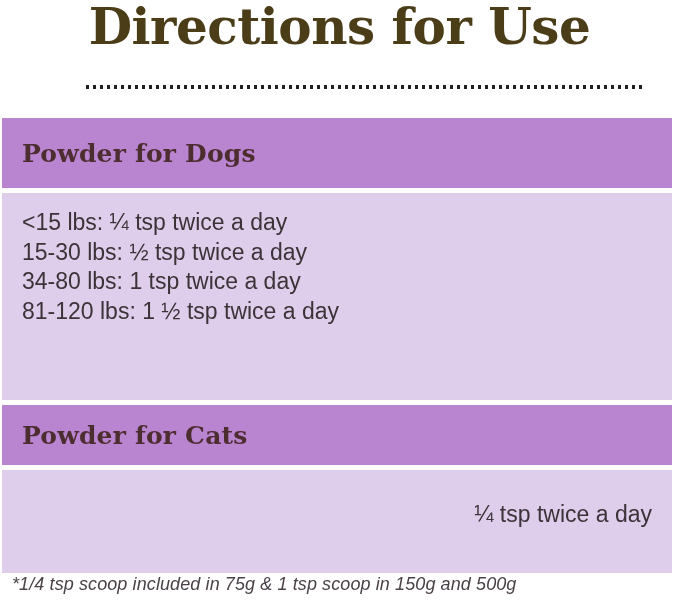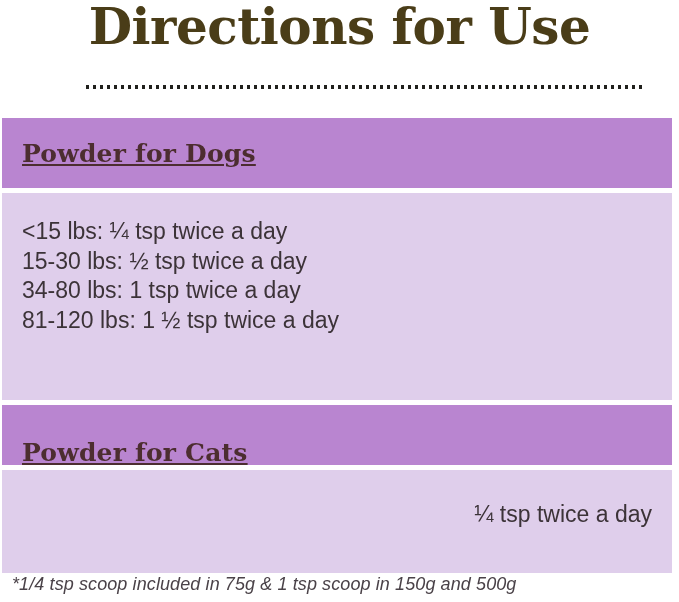--- a/index.html
+++ b/index.html
@@ -62,41 +62,39 @@
   .band {
     background: #b985d0;
     height: 70px;
     box-sizing: border-box;
     display: flex;
     align-items: center;
     padding-left: 20px;
   }
   .band.cats {
     height: 60px;
-    align-items: flex-end;
   }
   .band-label {
     font-family: "DejaVu Serif", "Liberation Serif", serif;
     font-size: 25px;
     font-weight: 700;
     color: #4c2d30;
     letter-spacing: 0.2px;
     line-height: 1;
-    text-decoration: underline;
   }
 
   .gap {
     height: 5px;
     background: #ffffff;
   }
 
   .body-block {
     background: #dfceeb;
     box-sizing: border-box;
-    padding: 24px 20px 22px 20px;
+    padding: 15px 20px 22px 20px;
   }
   .body-block.dogs {
     height: 207px;
   }
   .body-block.cats {
     height: 103px;
     padding-top: 30px;
     text-align: right;
   }
 

